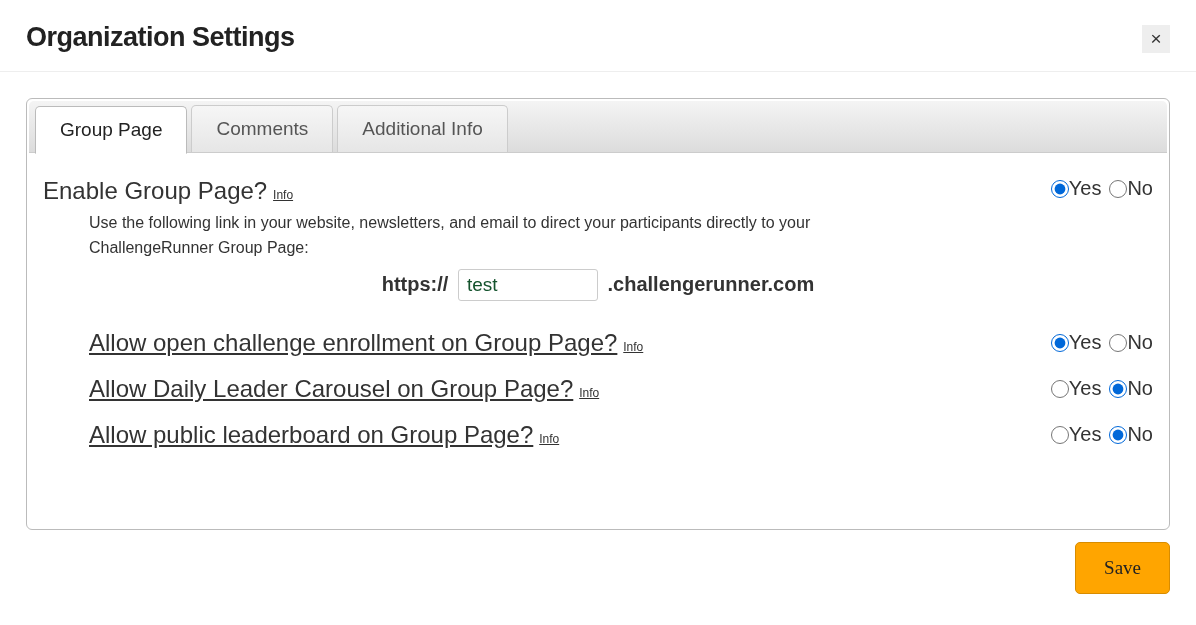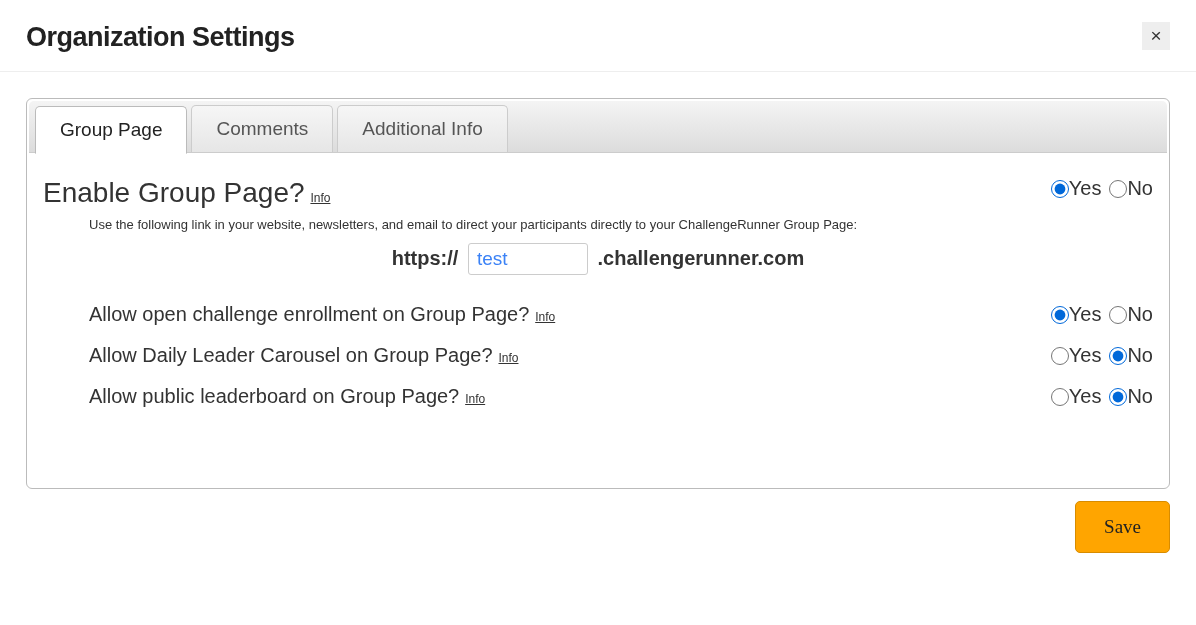--- a/index.html
+++ b/index.html
@@ -12,21 +12,21 @@
       font-size: 14px;
       background: #fff;
       color: #333;
       width: 1196px;
       height: 625px;
       overflow: hidden;
     }
     .modal-header {
       display: flex;
       justify-content: space-between;
-      align-items: flex-start;
+      align-items: flex-end;
       padding: 22px 26px 18px 26px;
       border-bottom: 1px solid #eee;
     }
     .modal-title {
       font-size: 27px;
       font-weight: 800;
       color: #222;
       letter-spacing: -0.5px;
     }
     .close-btn {
@@ -81,21 +81,21 @@
     .tab-panel {
       padding: 24px 14px 60px 14px;
     }
     .setting-row {
       display: flex;
       justify-content: space-between;
       align-items: flex-start;
       margin-top: 0;
     }
     .setting-label {
-      font-size: 28px;
+      font-size: 24px;
       color: #333;
       display: inline-block;
     }
     .info-link {
       font-size: 12px;
       color: #333;
       text-decoration: underline;
       cursor: pointer;
       margin-left: 2px;
     }
@@ -111,21 +111,21 @@
       gap: 0;
       font-size: 20px;
     }
     .radio-option input[type="radio"] {
       width: 18px;
       height: 18px;
       accent-color: #0068d9;
       cursor: pointer;
     }
     .description {
-      font-size: 13px;
+      font-size: 16px;
       color: #333;
       margin-left: 46px;
       margin-top: 6px;
       line-height: 1.55;
       max-width: 820px;
     }
     .url-row {
       text-align: center;
       margin-top: 8px;
       margin-bottom: 28px;
@@ -133,34 +133,35 @@
     }
     .url-prefix, .url-suffix {
       font-weight: bold;
       font-size: 20px;
     }
     .url-input {
       font-size: 19px;
       padding: 4px 8px;
       border: 1px solid #ccc;
       border-radius: 3px;
-      width: 120px;
+      width: 140px;
       margin: 0 4px;
-      color: #3b82f6;
+      color: #14532d;
       font-family: Verdana, Geneva, sans-serif;
     }
     .sub-setting {
       margin-left: 46px;
       display: flex;
       justify-content: space-between;
       align-items: center;
       margin-bottom: 18px;
     }
     .sub-setting .setting-label {
-      font-size: 20px;
+      font-size: 24px;
+      text-decoration: underline;
     }
     .footer-row {
       display: flex;
       justify-content: flex-end;
       padding: 12px 26px 0 26px;
     }
     .save-btn {
       background: #ffa500;
       border: 1px solid #d88c00;
       border-radius: 5px;

